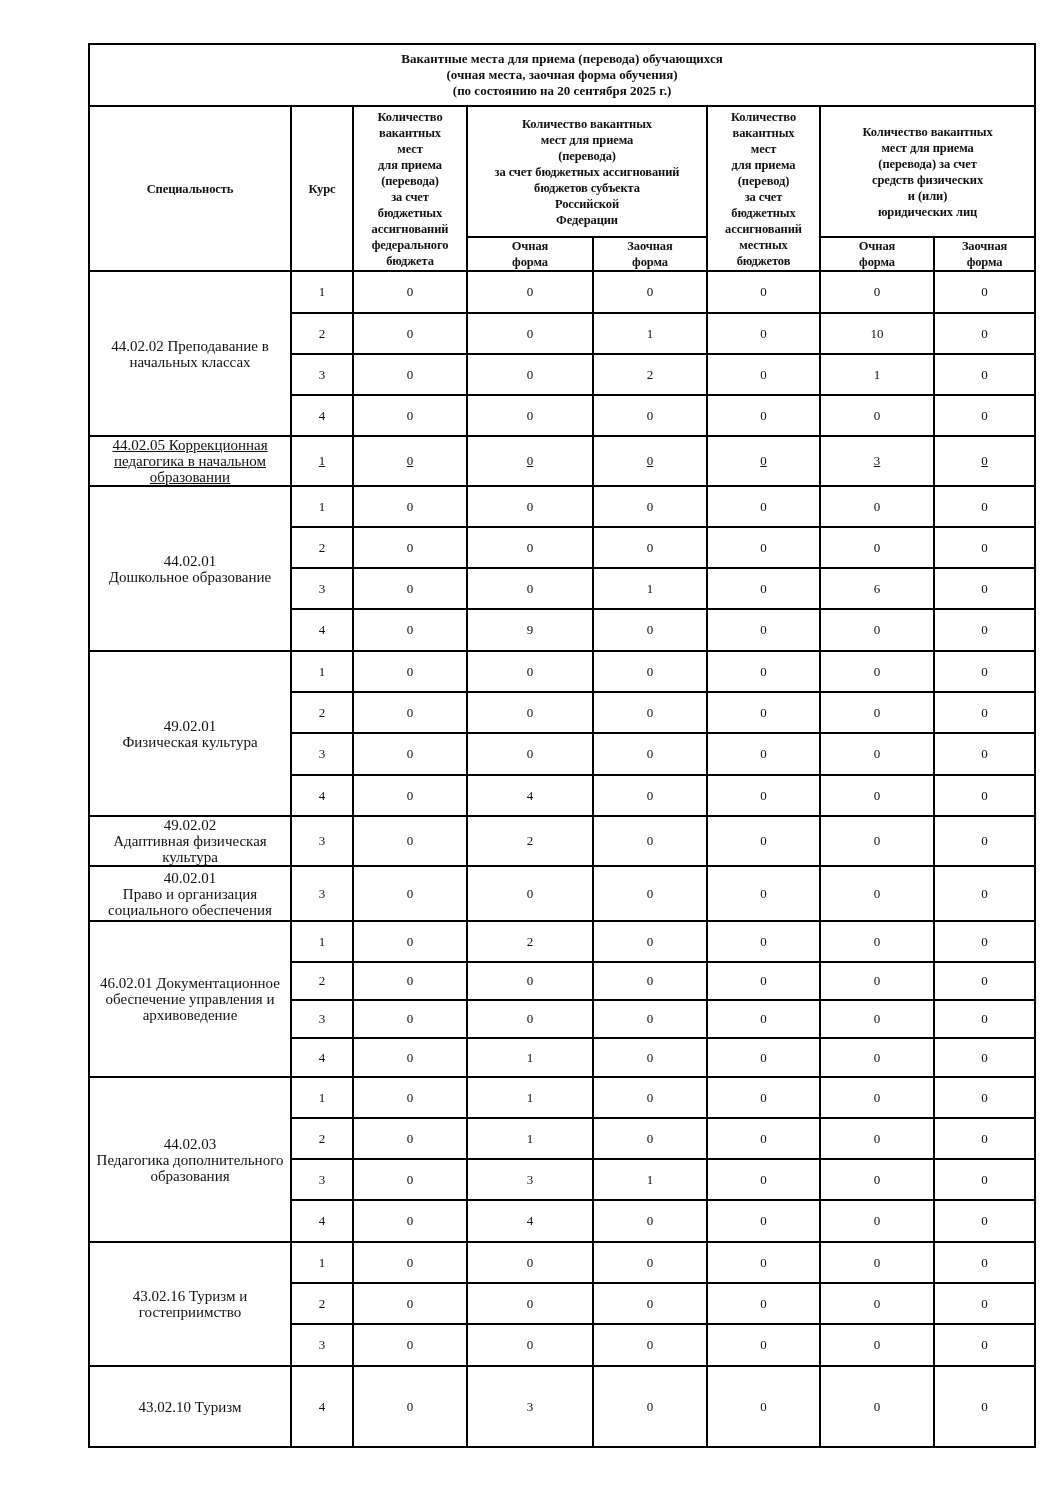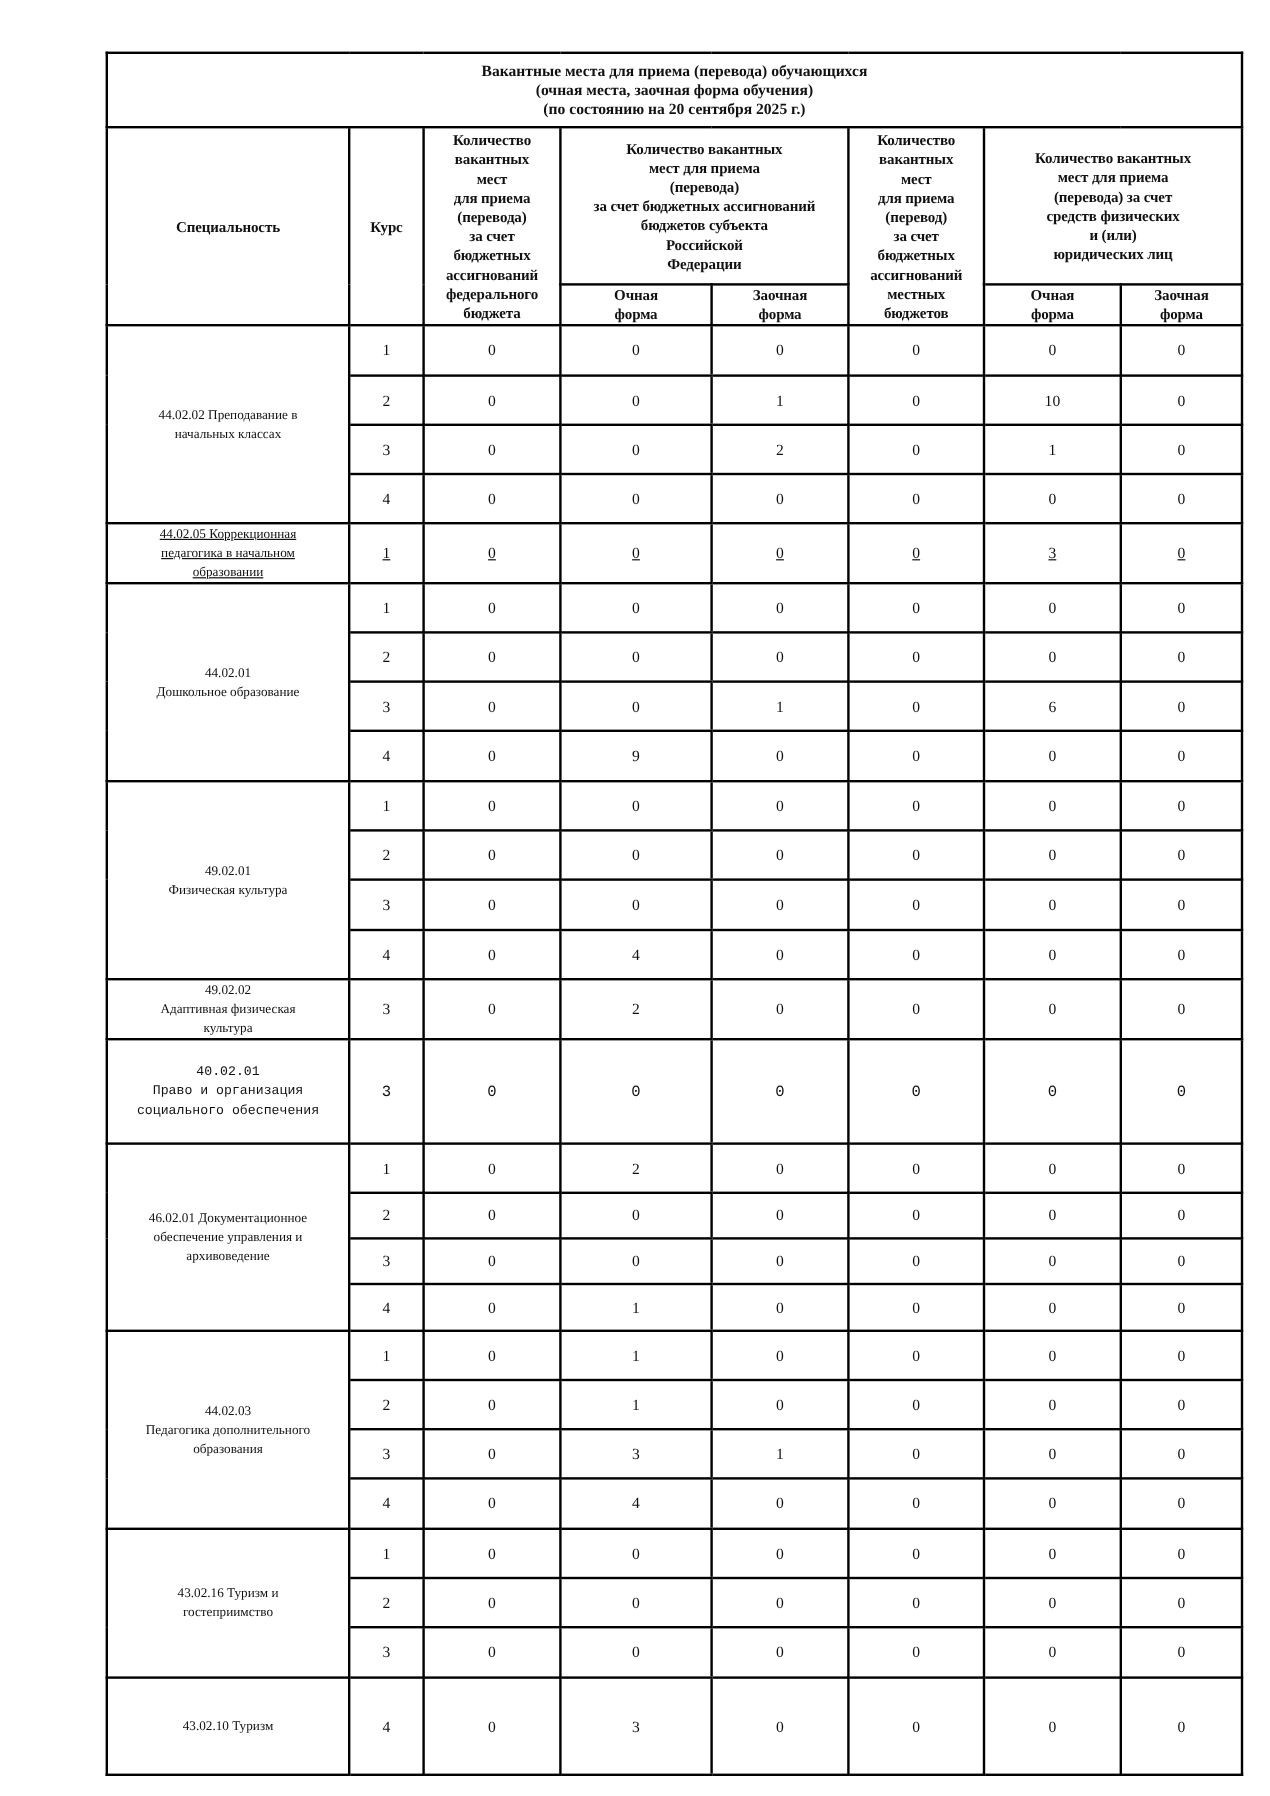--- a/index.html
+++ b/index.html
@@ -3,21 +3,21 @@
 <meta charset="utf-8">
 <style>
   html, body { margin: 0; padding: 0; background: #ffffff; }
   body { width: 1058px; height: 1497px; position: relative; font-family: "Liberation Serif", "DejaVu Serif", serif; color: #111; }
   .page { position: absolute; left: 88px; top: 43px; width: 946px; }
   table { border-collapse: collapse; width: 946px; table-layout: fixed; }
   td, th { border: 2px solid #000; text-align: center; vertical-align: middle; padding: 0; font-size: 13px; line-height: 16px; }
   th { font-weight: bold; font-size: 12.5px; line-height: 16px; letter-spacing: -0.1px; font-family: Liberation Serif, serif; }
   .title-cell { height: 60px; font-weight: bold; font-size: 13px; line-height: 16px; }
   .title-cell div { display: block; }
-  .spec { font-size: 11px; line-height: 16px; padding: 0 4px; }
+  .spec { font-size: 15px; line-height: 16px; padding: 0 4px; }
   .rf-col { border-left: 1px solid #444; border-right: 1px solid #444; }
   .phys-z { border-left: 1px solid #555; }
 </style>
 </head>
 <body>
 
 <div class="page">
   <table>
     <colgroup>
       <col style="width:202px">
@@ -177,21 +177,21 @@
         <tr style="height: 50px; margin-left: 39px;">
           <td class="spec" rowspan="1">49.02.02<br>Адаптивная физическая<br>культура</td>
           <td>3</td>
           <td>0</td>
           <td class="rf-col">2</td>
           <td>0</td>
           <td>0</td>
           <td>0</td>
           <td class="phys-z">0</td>
         </tr>
-        <tr style="height: 87px; font-family: Liberation Mono, monospace;">
+        <tr style="height: 55px;">
           <td class="spec" rowspan="1">40.02.01<br>Право и организация<br>социального обеспечения</td>
           <td>3</td>
           <td>0</td>
           <td class="rf-col">0</td>
           <td>0</td>
           <td>0</td>
           <td>0</td>
           <td class="phys-z">0</td>
         </tr>
         <tr style="height: 41px;">

